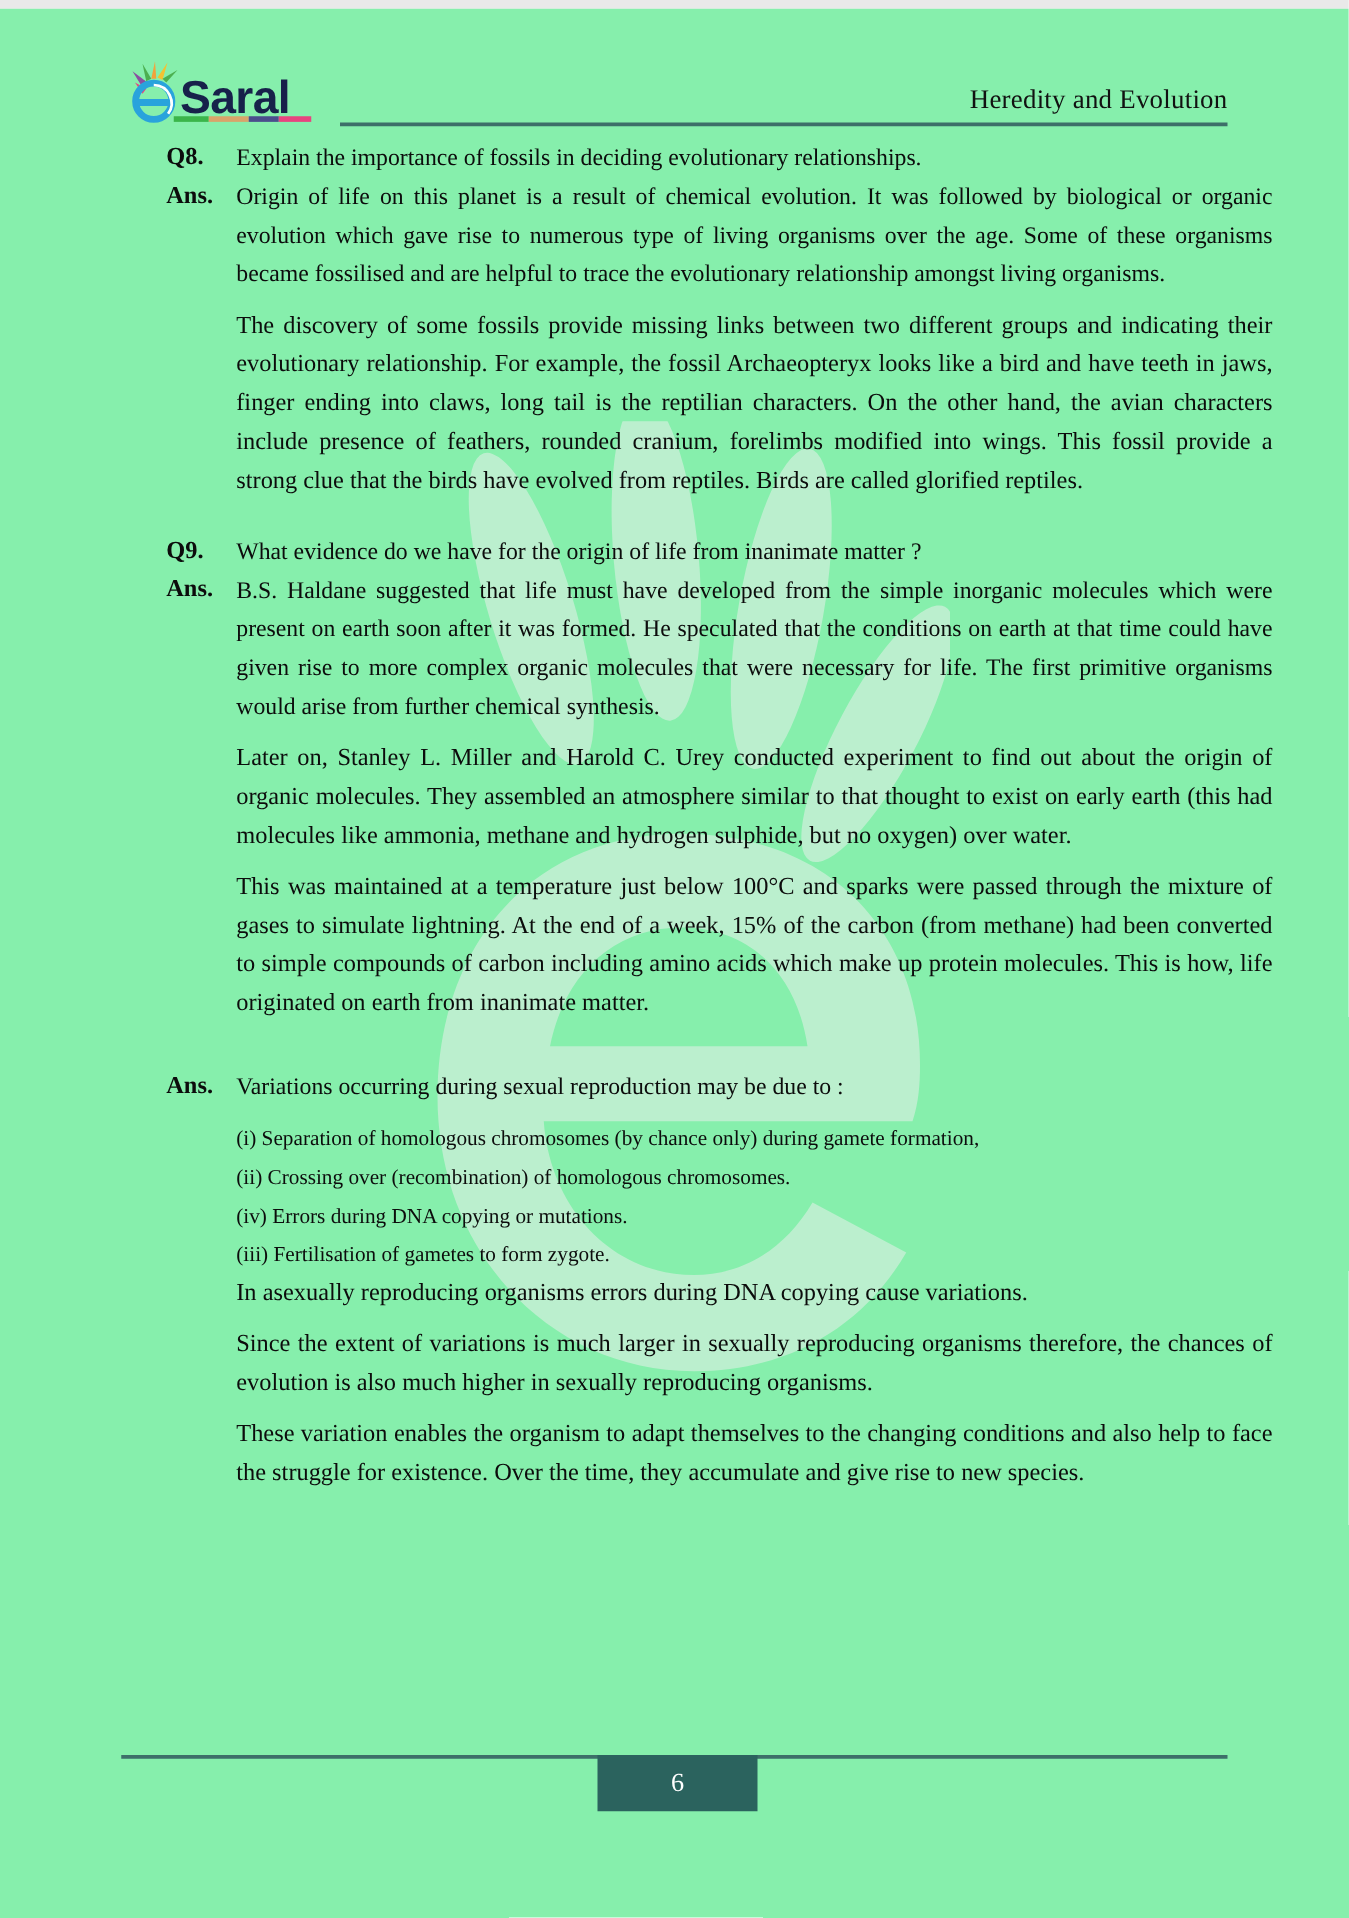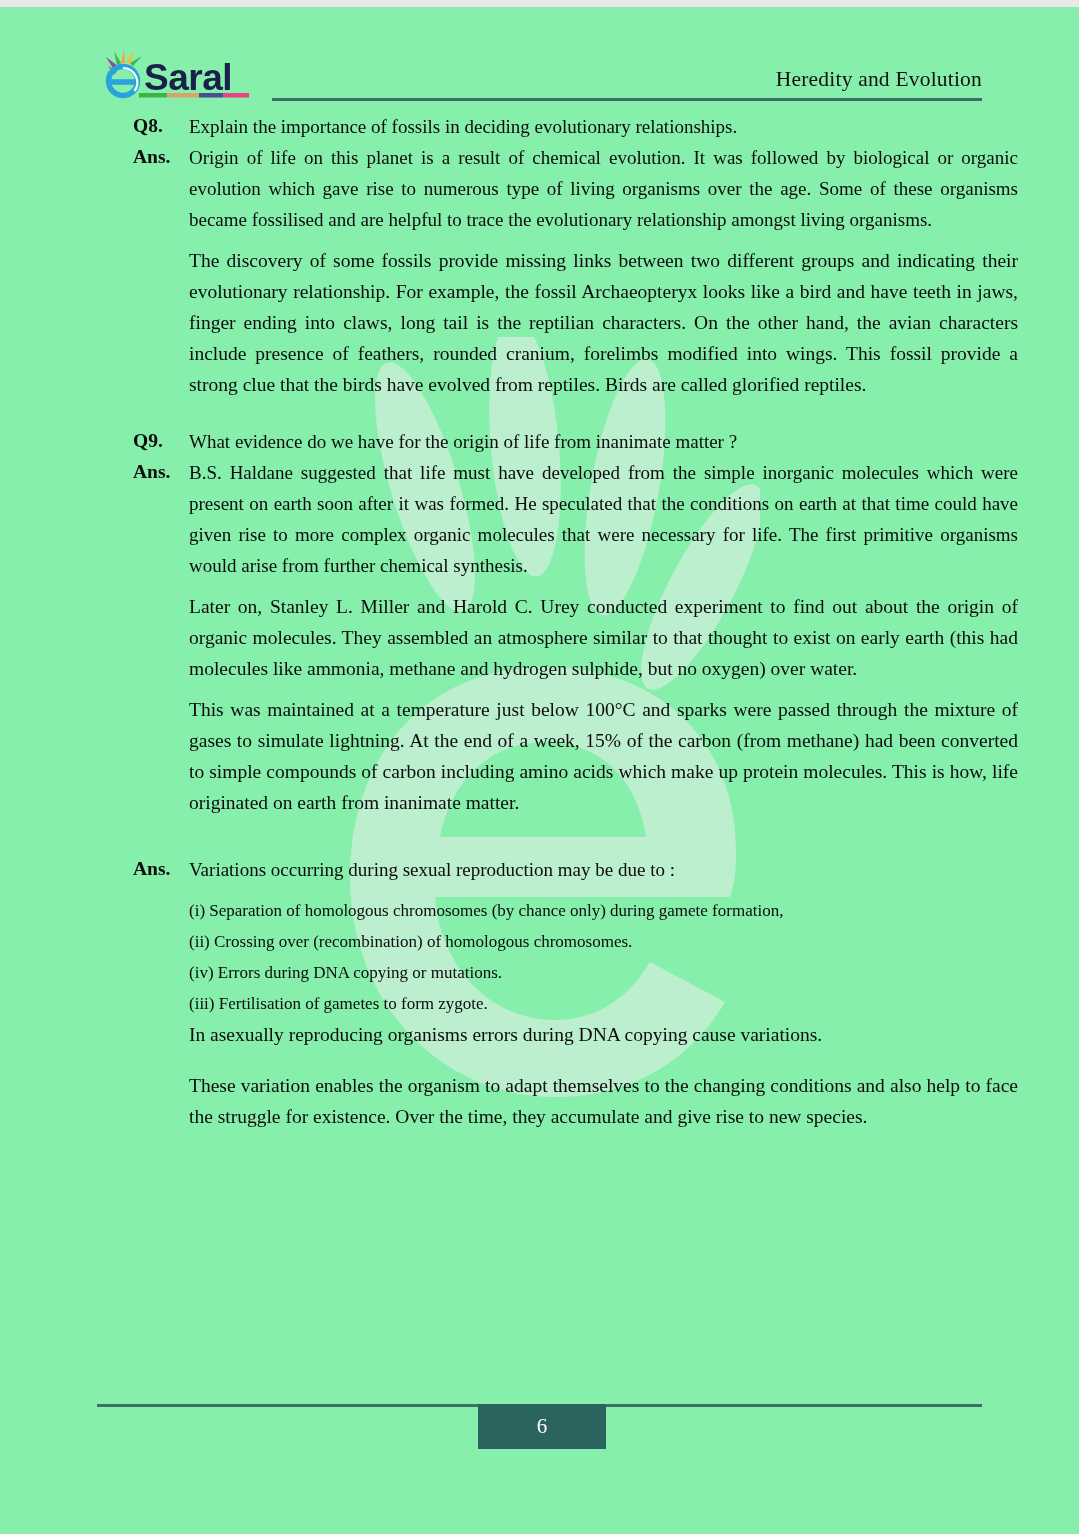--- a/index.html
+++ b/index.html
@@ -256,20 +256,21 @@
         <div class="label w-q10">Ans.</div>
         <div class="para nojust">Variations occurring during sexual reproduction may be due to :</div>
       </div>
       <div class="gap-sm"></div>
       <div class="list-item">(i) Separation of homologous chromosomes (by chance only) during gamete formation,</div>
       <div class="list-item">(ii) Crossing over (recombination) of homologous chromosomes.</div>
       <div class="list-item">(iv) Errors during DNA copying or mutations.</div>
       <div class="list-item">(iii) Fertilisation of gametes to form zygote.</div>
       <div class="cont nojust">In asexually reproducing organisms errors during DNA copying cause variations.</div>
       <div class="gap-sm"></div>
+      <div class="cont">Since the extent of variations is much larger in sexually reproducing organisms therefore, the chances of evolution is also much higher in sexually reproducing organisms.</div>
       <div class="gap-sm"></div>
       <div class="cont">These variation enables the organism to adapt themselves to the changing conditions and also help to face the struggle for existence. Over the time, they accumulate and give rise to new species.</div>
     </div>
 
   </div>
 
   <div class="footer">
     <div class="footer-rule"></div>
     <div class="footer-box">
       <div class="footer-page-num">6</div>

